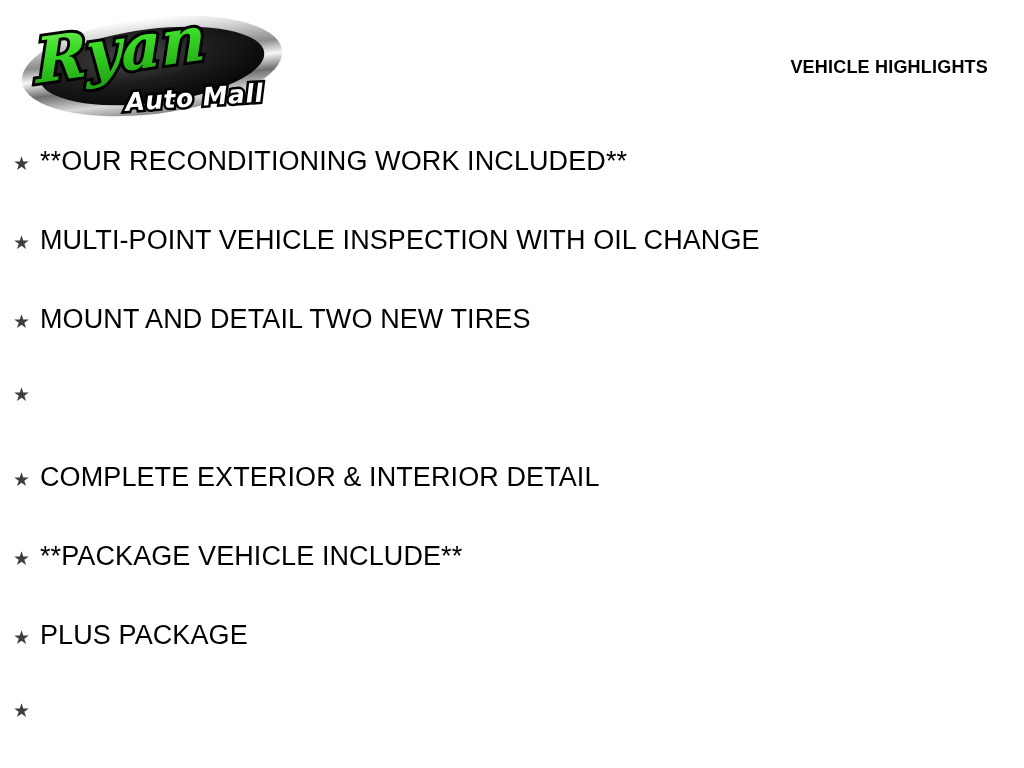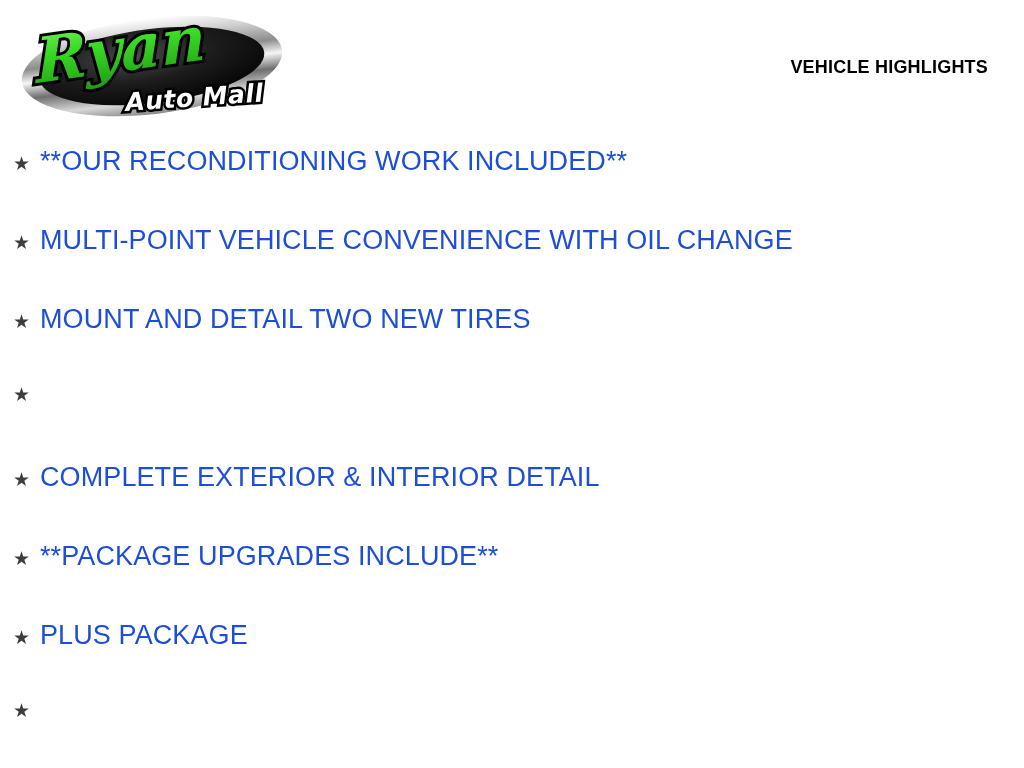--- a/index.html
+++ b/index.html
@@ -66,21 +66,21 @@
     width: 18px;
     font-size: 19px;
     line-height: 1;
     color: #3d3d3d;
     margin-right: 9px;
   }
   .highlight-text {
     flex: 1 1 auto;
     font-size: 27px;
     line-height: 1;
-    color: #1d4ed8;
+    color: #000000;
     white-space: nowrap;
     letter-spacing: 0.1px;
   }
 </style>
 </head>
 <body>
 
 <div class="header">
 
   <div class="logo">
@@ -125,36 +125,36 @@
   <div class="page-title">VEHICLE HIGHLIGHTS</div>
 </div>
 
 <ul class="highlights">
   <li class="highlight-item">
     <span class="bullet-star">★</span>
     <span class="highlight-text">**OUR RECONDITIONING WORK INCLUDED**</span>
   </li>
   <li class="highlight-item">
     <span class="bullet-star">★</span>
-    <span class="highlight-text">MULTI-POINT VEHICLE CONVENIENCE WITH OIL CHANGE</span>
+    <span class="highlight-text">MULTI-POINT VEHICLE INSPECTION WITH OIL CHANGE</span>
   </li>
   <li class="highlight-item">
     <span class="bullet-star">★</span>
     <span class="highlight-text">MOUNT AND DETAIL TWO NEW TIRES</span>
   </li>
   <li class="highlight-item">
     <span class="bullet-star">★</span>
   </li>
   <li class="highlight-item">
     <span class="bullet-star">★</span>
     <span class="highlight-text">COMPLETE EXTERIOR &amp; INTERIOR DETAIL</span>
   </li>
   <li class="highlight-item">
     <span class="bullet-star">★</span>
-    <span class="highlight-text">**PACKAGE UPGRADES INCLUDE**</span>
+    <span class="highlight-text">**PACKAGE VEHICLE INCLUDE**</span>
   </li>
   <li class="highlight-item">
     <span class="bullet-star">★</span>
     <span class="highlight-text">PLUS PACKAGE</span>
   </li>
   <li class="highlight-item">
     <span class="bullet-star">★</span>
   </li>
 </ul>
 

